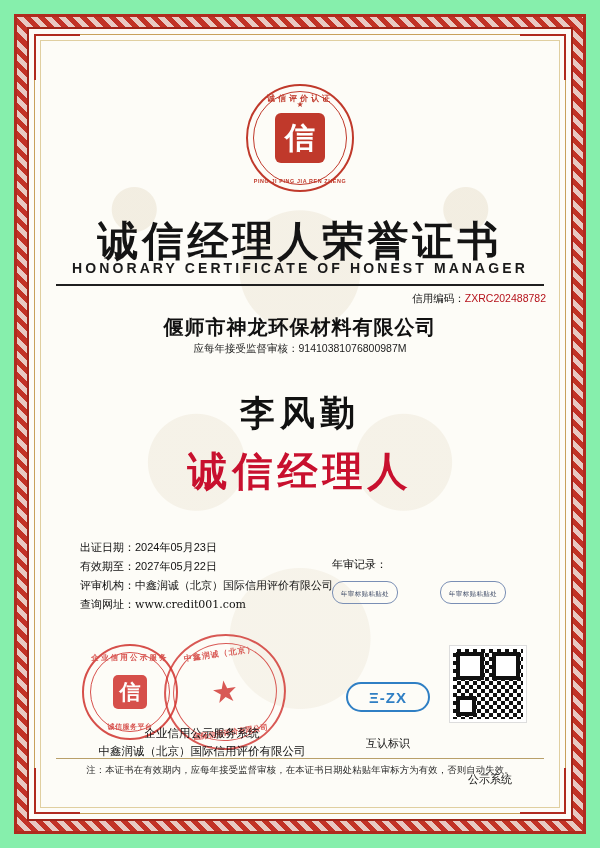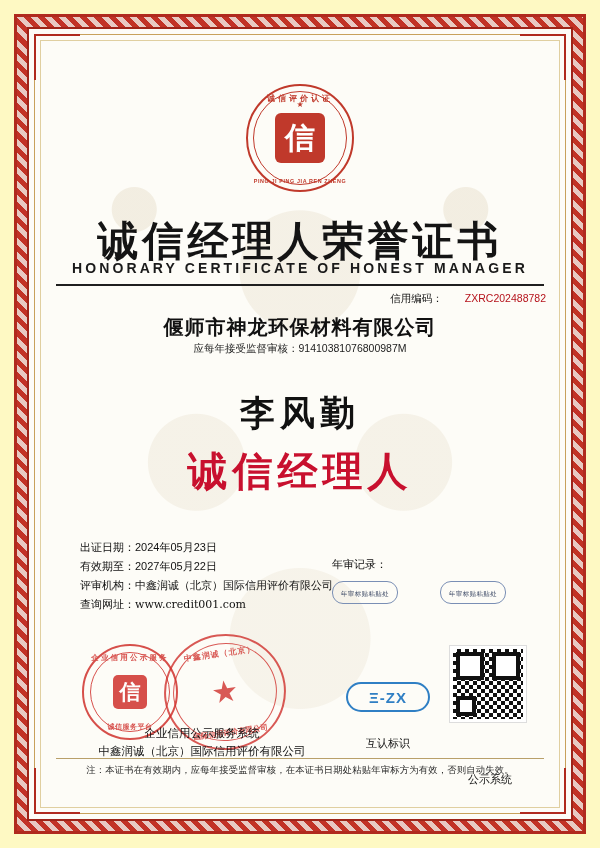--- a/index.html
+++ b/index.html
@@ -5,21 +5,21 @@
   * { box-sizing: border-box; }
   html, body {
     margin: 0; padding: 0;
     width: 600px; height: 848px;
     background: #ffffff;
     font-family: "Liberation Sans", sans-serif;
   }
   #cert {
     position: relative;
     width: 600px; height: 848px;
-    background: #fef9c3;
+    background: #86efac;
     overflow: hidden;
     padding-left: 28px;
   }
 
   
   .frame-outer {
     position: absolute;
     left: 14px; top: 14px; right: 14px; bottom: 14px;
     border: 3px solid #b02a1e;
     background:
@@ -159,21 +159,21 @@
     background: #1f1f1f;
   }
 
   
   .credit-row {
     position: absolute;
     right: 8px; top: 246px;
     font-size: 10.5px;
     color: #111;
   }
-  .credit-row .val { color: #b5121b; margin-left: 22px; }
+  .credit-row .val { color: #b5121b; }
 
   
   .company {
     position: absolute;
     left: 0; right: 0; top: 268px;
     text-align: center;
     font-family: "DejaVu Serif", serif;
     font-size: 20px;
     font-weight: bold;
     color: #111;

